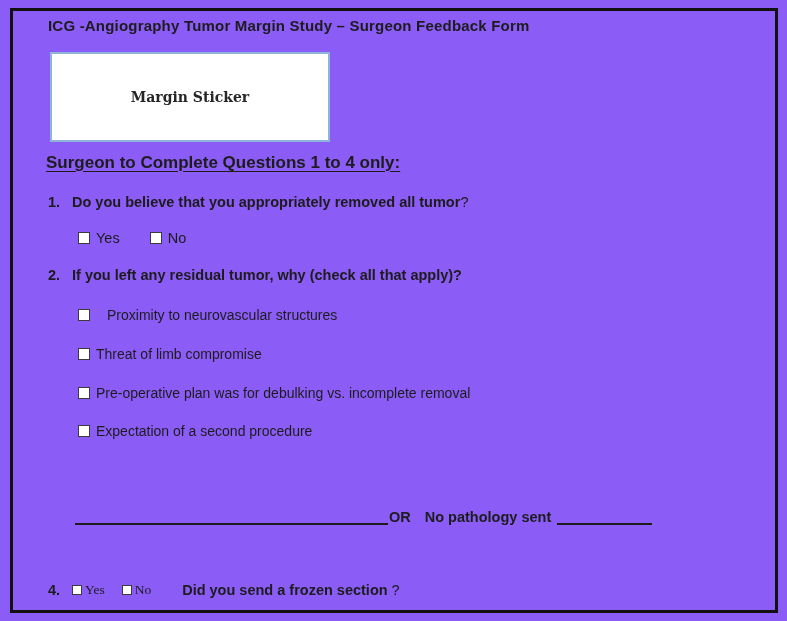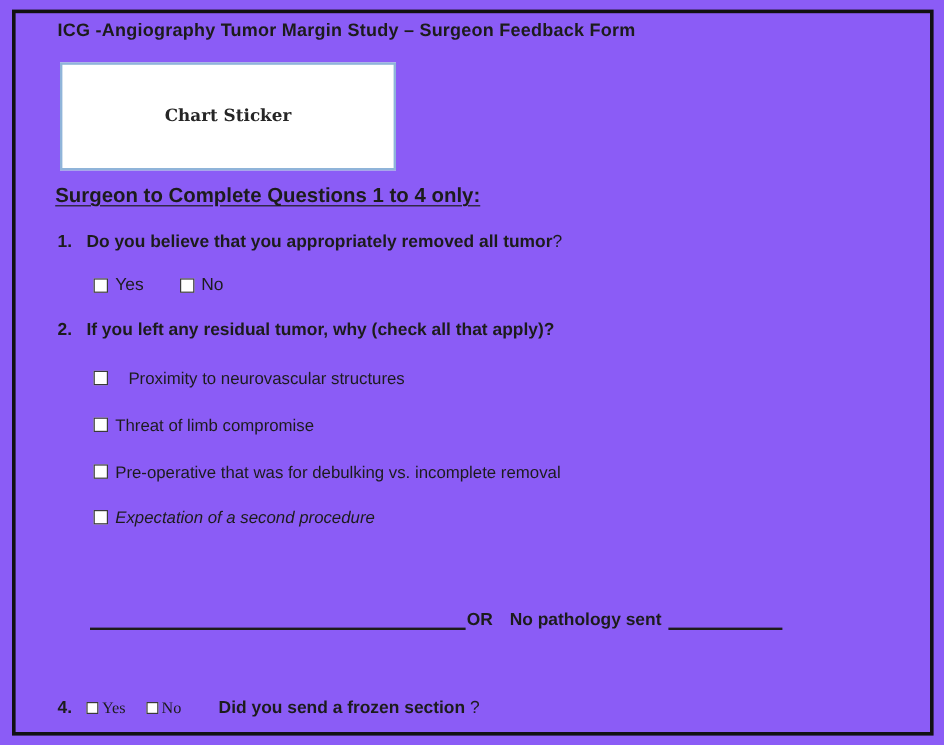--- a/index.html
+++ b/index.html
@@ -70,21 +70,21 @@
 </style>
 </head>
 <body>
 
 <div class="page">
   <div class="frame"></div>
 
   <div class="title">ICG -Angiography Tumor Margin Study – Surgeon Feedback Form</div>
 
   <div class="sticker-box">
-    <span>Chart Sticker</span>
+    <span>Margin Sticker</span>
   </div>
 
   <div class="section-heading">Surgeon to Complete Questions 1 to 4 only:</div>
 
   <div class="qrow" style="left:48px; top:194px;">
     <span class="qnum">1.</span><span>Do you believe that you appropriately removed all tumor</span><span class="qsuffix">?</span>
   </div>
   <div class="choices" style="left:78px; top:230px;">
     <span class="choice">
       <span class="cb"></span>
@@ -102,23 +102,23 @@
   <div class="opt" style="top:307px;gap:11px;">
     <span class="cb"></span>
     <span>Proximity to neurovascular structures</span>
   </div>
   <div class="opt" style="top:346px;text-align:center;">
     <span class="cb"></span>
     <span>Threat of limb compromise</span>
   </div>
   <div class="opt" style="top:385px;">
     <span class="cb"></span>
-    <span>Pre-operative that was for debulking vs. incomplete removal</span>
+    <span>Pre-operative plan was for debulking vs. incomplete removal</span>
   </div>
-  <div class="opt" style="top:423px;font-style:italic;">
+  <div class="opt" style="top:423px;">
     <span class="cb"></span>
     <span>Expectation of a second procedure</span>
   </div>
 
   <div class="answer-row">
     <span class="blank blank-1"></span><span class="or-label">OR</span><span class="no-path-label">No pathology sent</span><span class="blank blank-2"></span>
   </div>
 
   <div class="q4-row">
     <span class="q4-num">4.</span>

